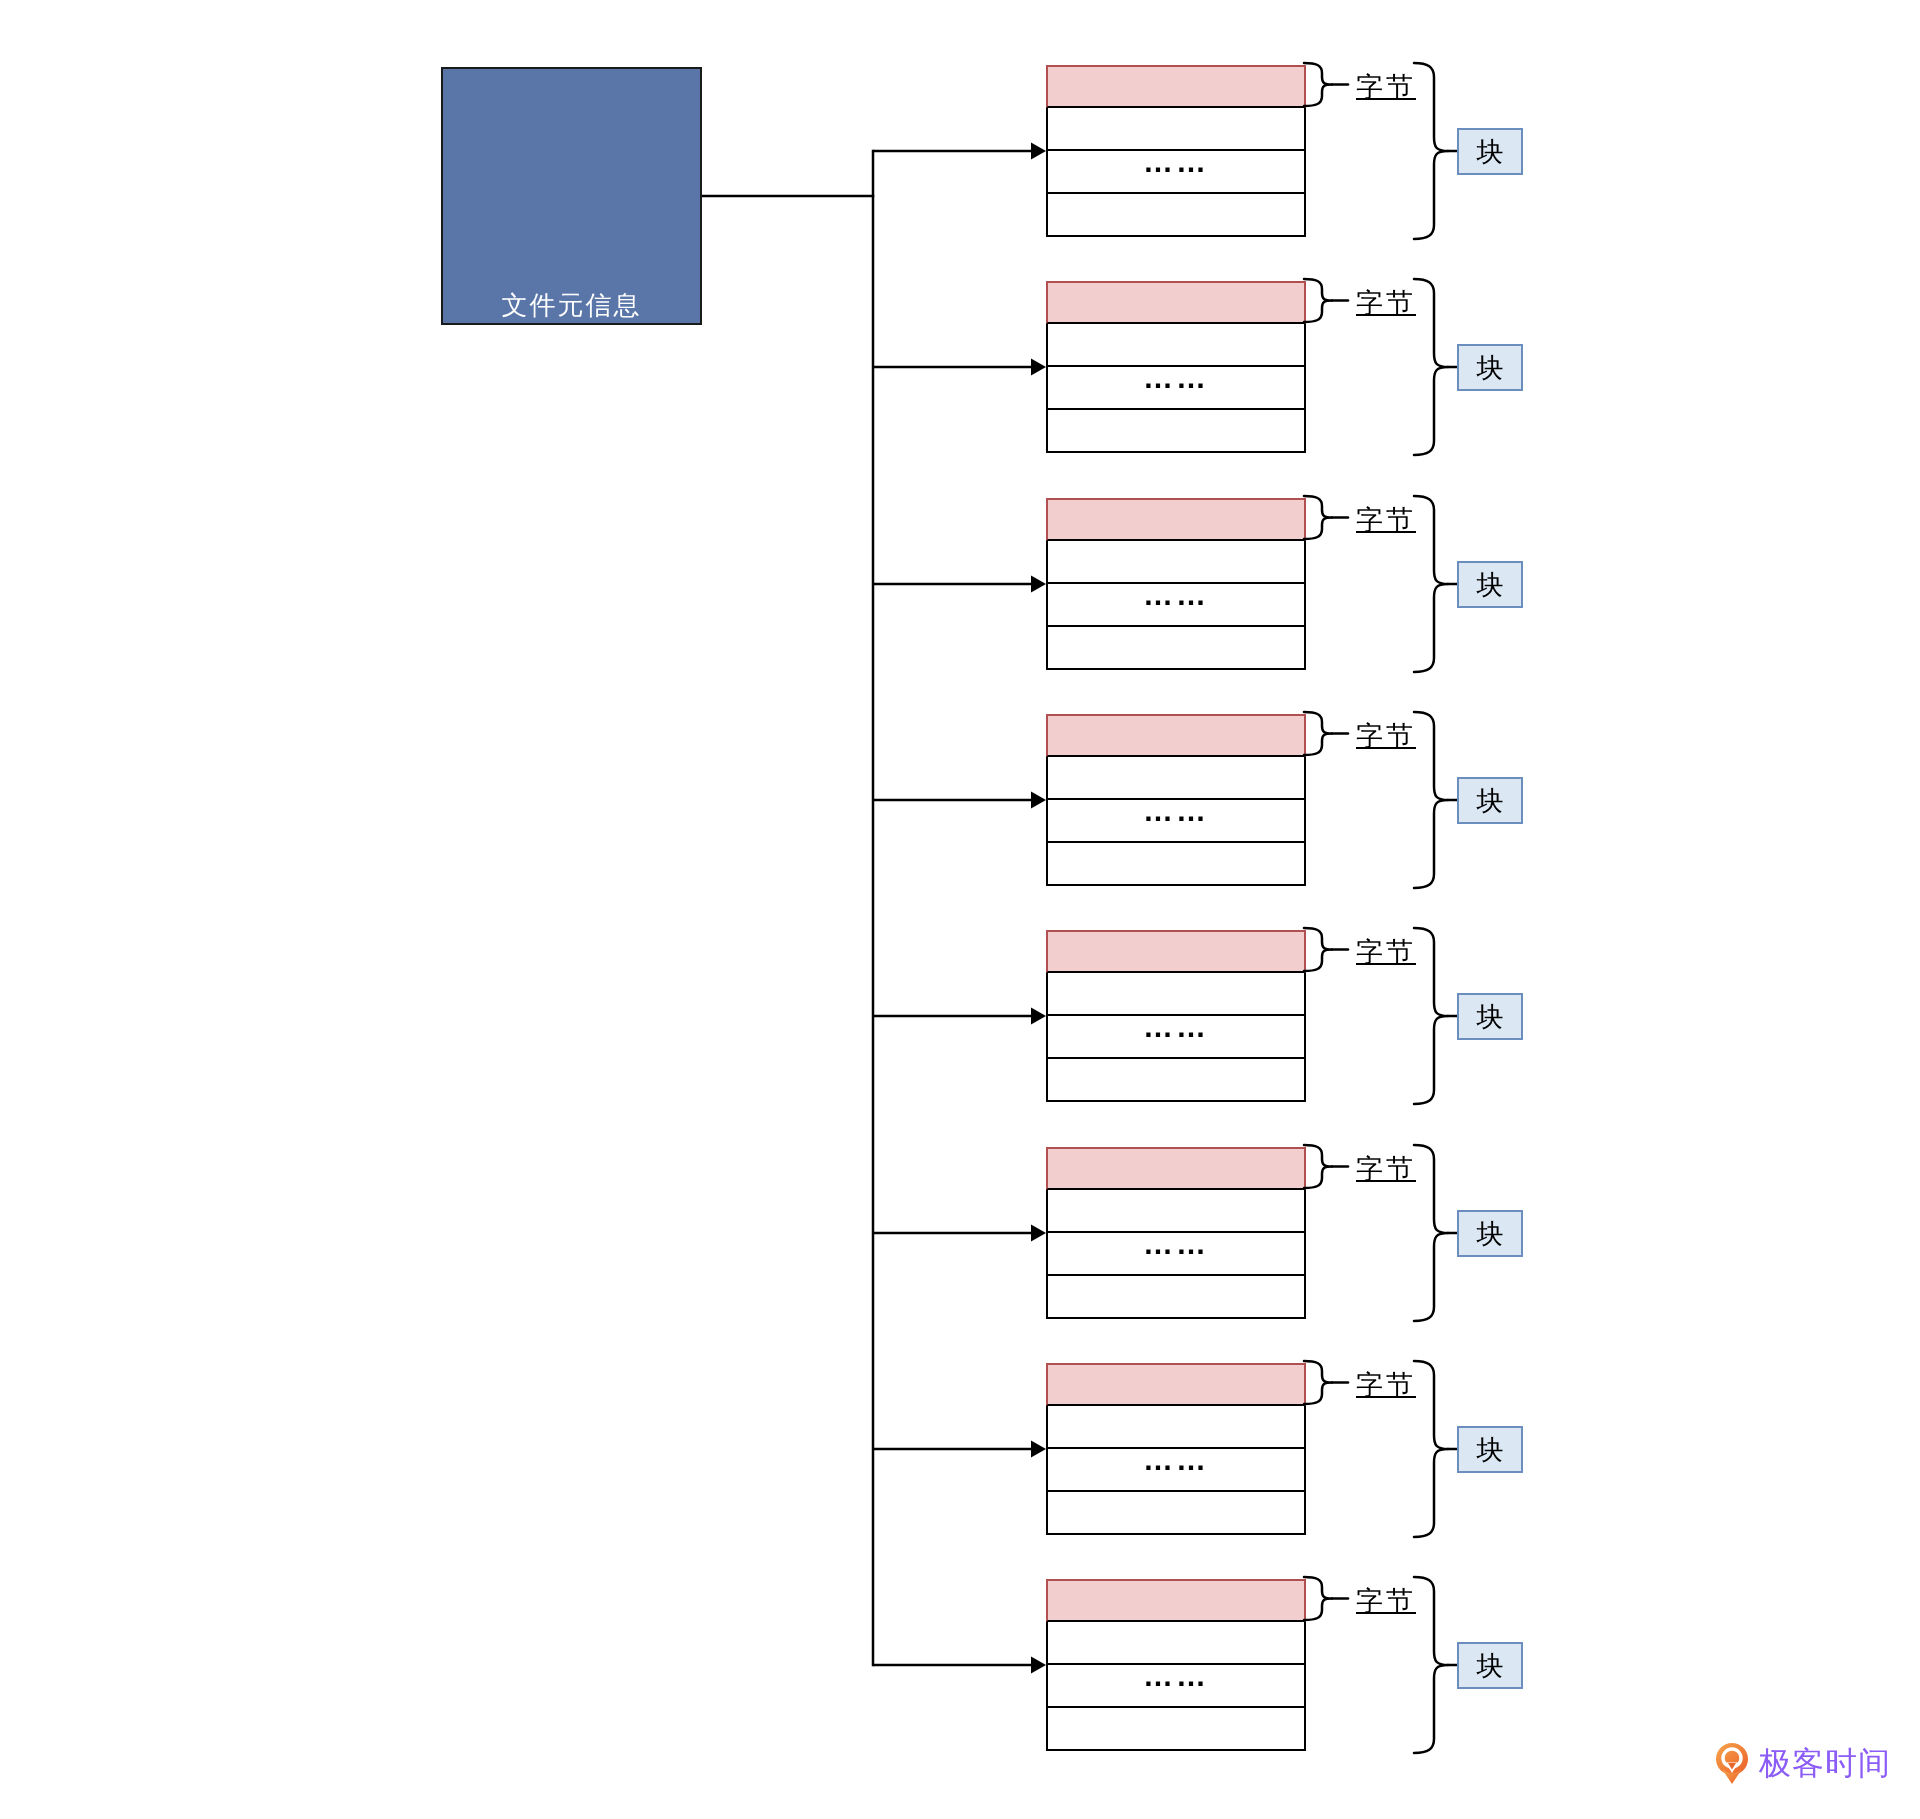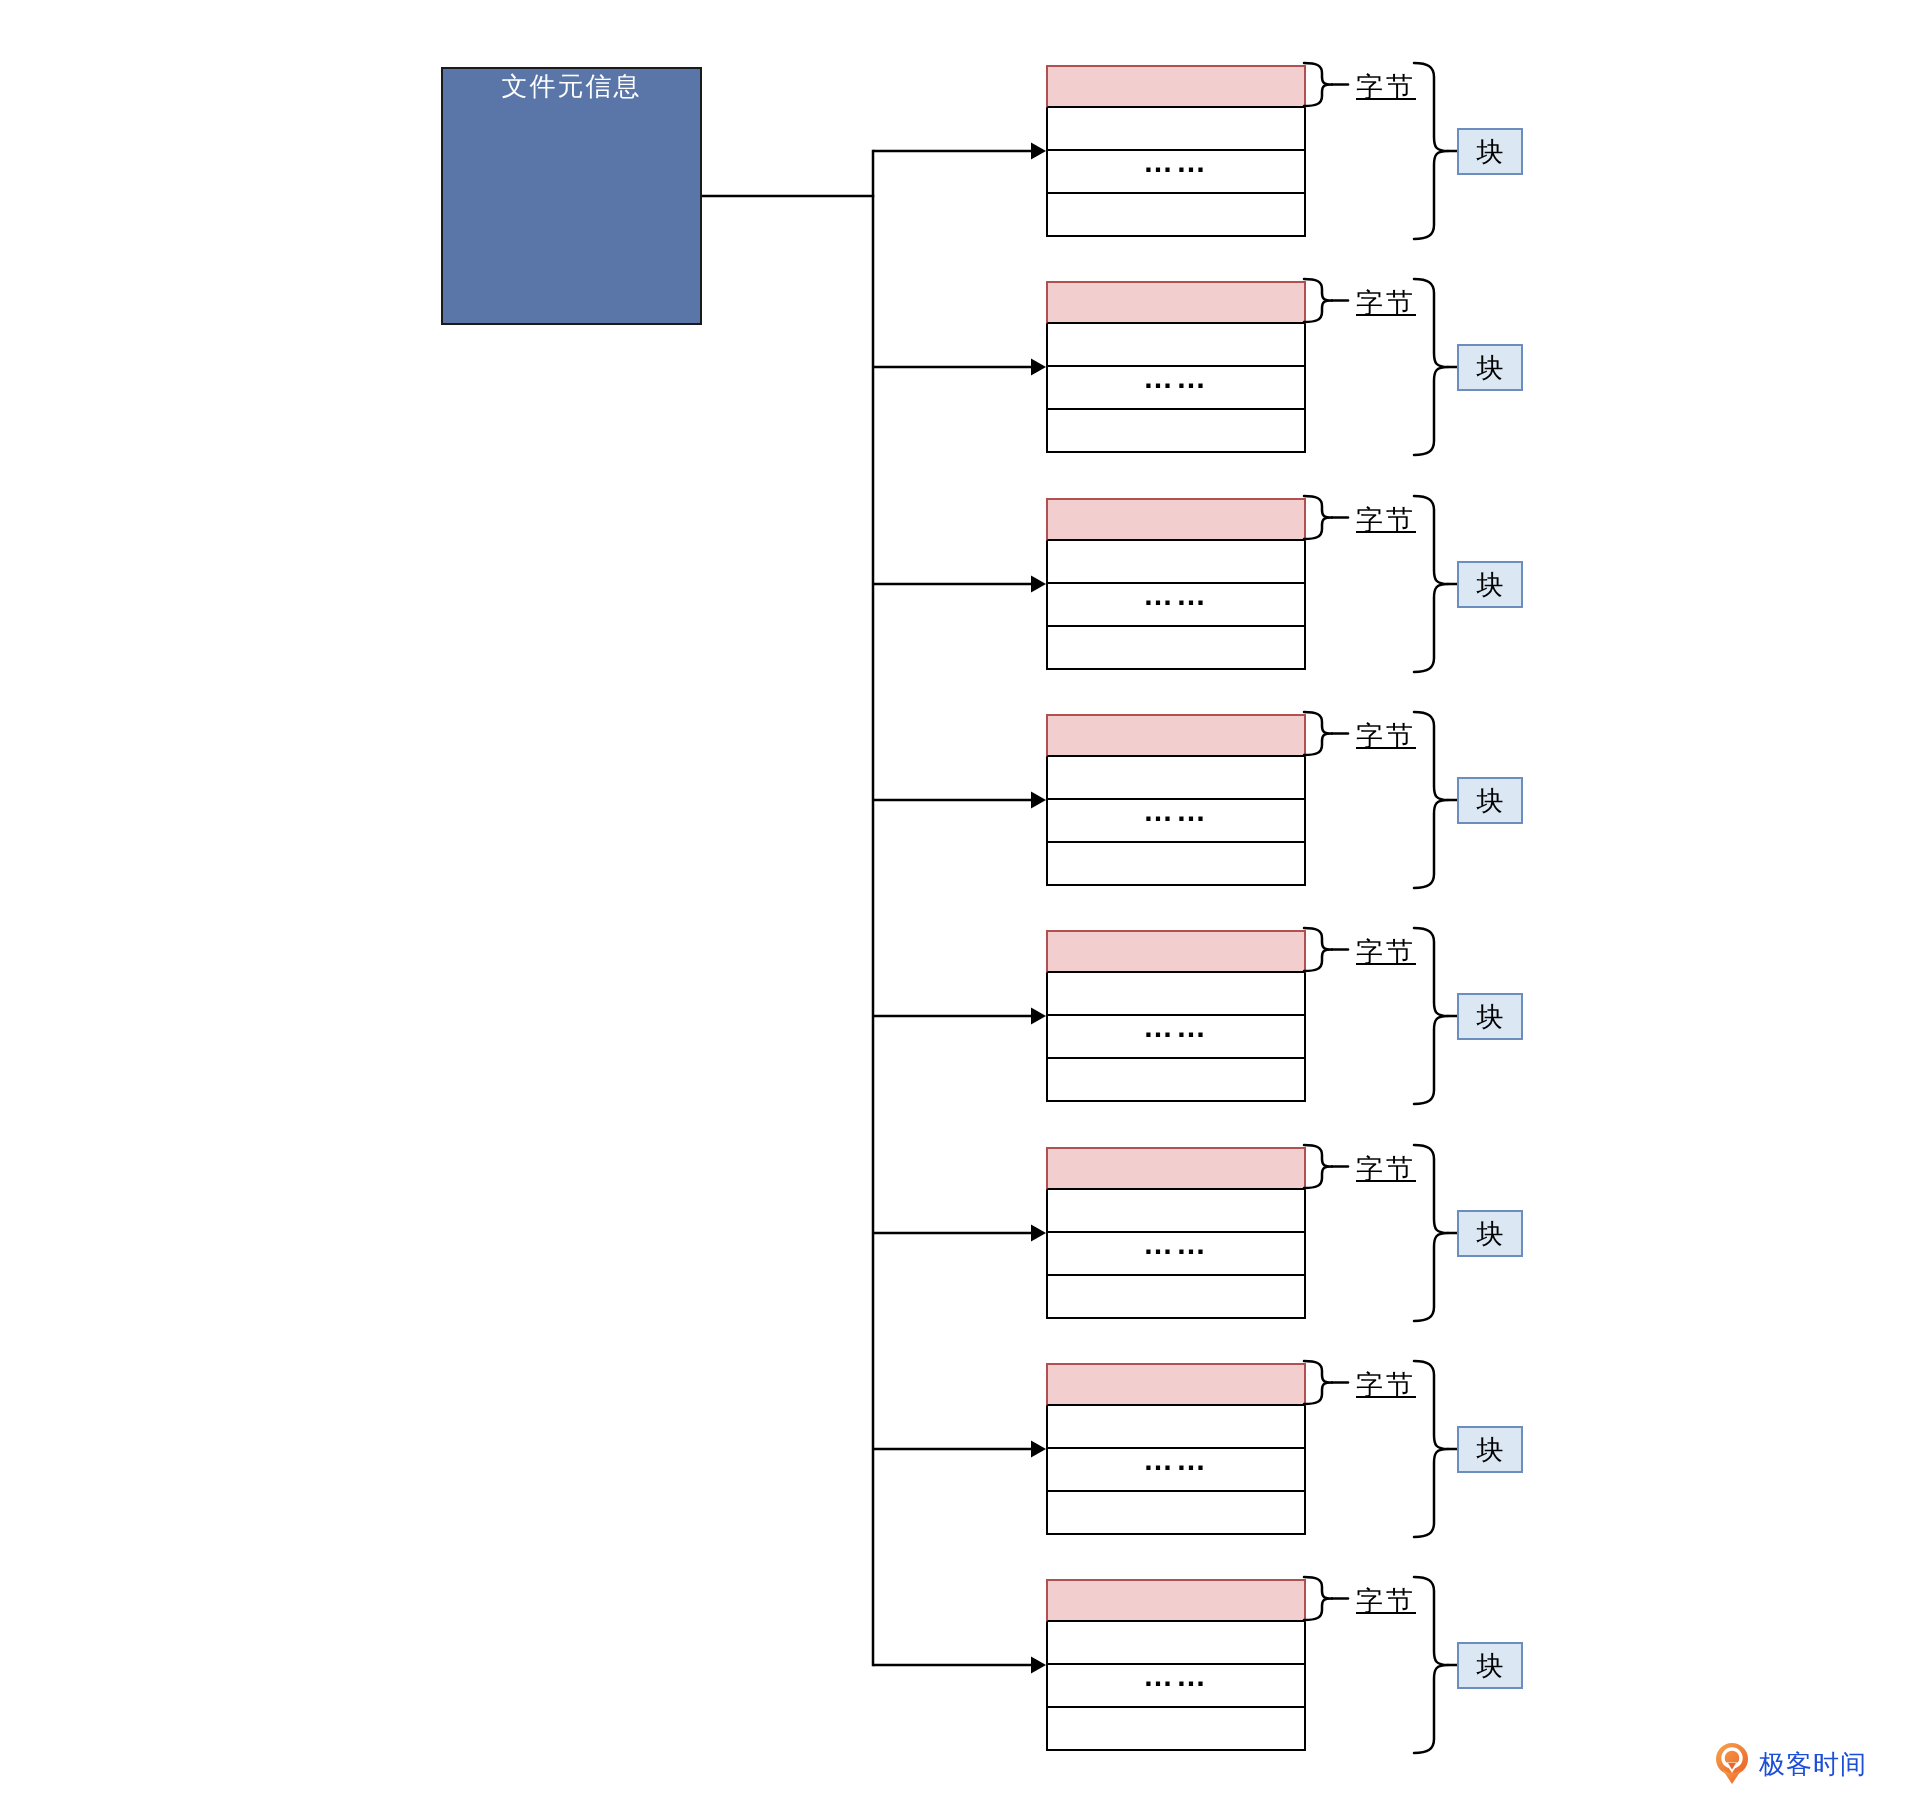--- a/index.html
+++ b/index.html
@@ -17,21 +17,21 @@
     width: 1920px; height: 1819px;
     pointer-events: none;
   }
   .meta-box {
     position: absolute;
     left: 441px; top: 67px;
     width: 261px; height: 258px;
     box-sizing: border-box;
     background: #5a76a8;
     border: 2.5px solid #1a1a1a;
-    display: flex; align-items: flex-start; justify-content: center;
+    display: flex; align-items: flex-end; justify-content: center;
     color: #ffffff;
     font-size: 26px;
     letter-spacing: 2px;
   }
   .block {
     position: absolute;
     left: 1046px;
     width: 478px; height: 172px;
   }
   .btable { position: absolute; left: 0; top: 0; width: 260px; }
@@ -91,22 +91,22 @@
     font-size: 27px;
     color: #000;
   }
   .logo {
     position: absolute;
     left: 1712px; top: 1741px;
     display: flex; align-items: center;
     gap: 7px;
   }
   .logo-text {
-    font-size: 26px;
-    color: #1d4ed8;
+    font-size: 32px;
+    color: #8b5cf6;
     letter-spacing: 1px;
   }
   .brace-path { fill: none; stroke: #000; stroke-width: 2.5; stroke-linecap: round; stroke-linejoin: round; }
 </style>
 </head>
 <body>
 
 <div class="canvas">
 
   <svg id="connector-layer">

